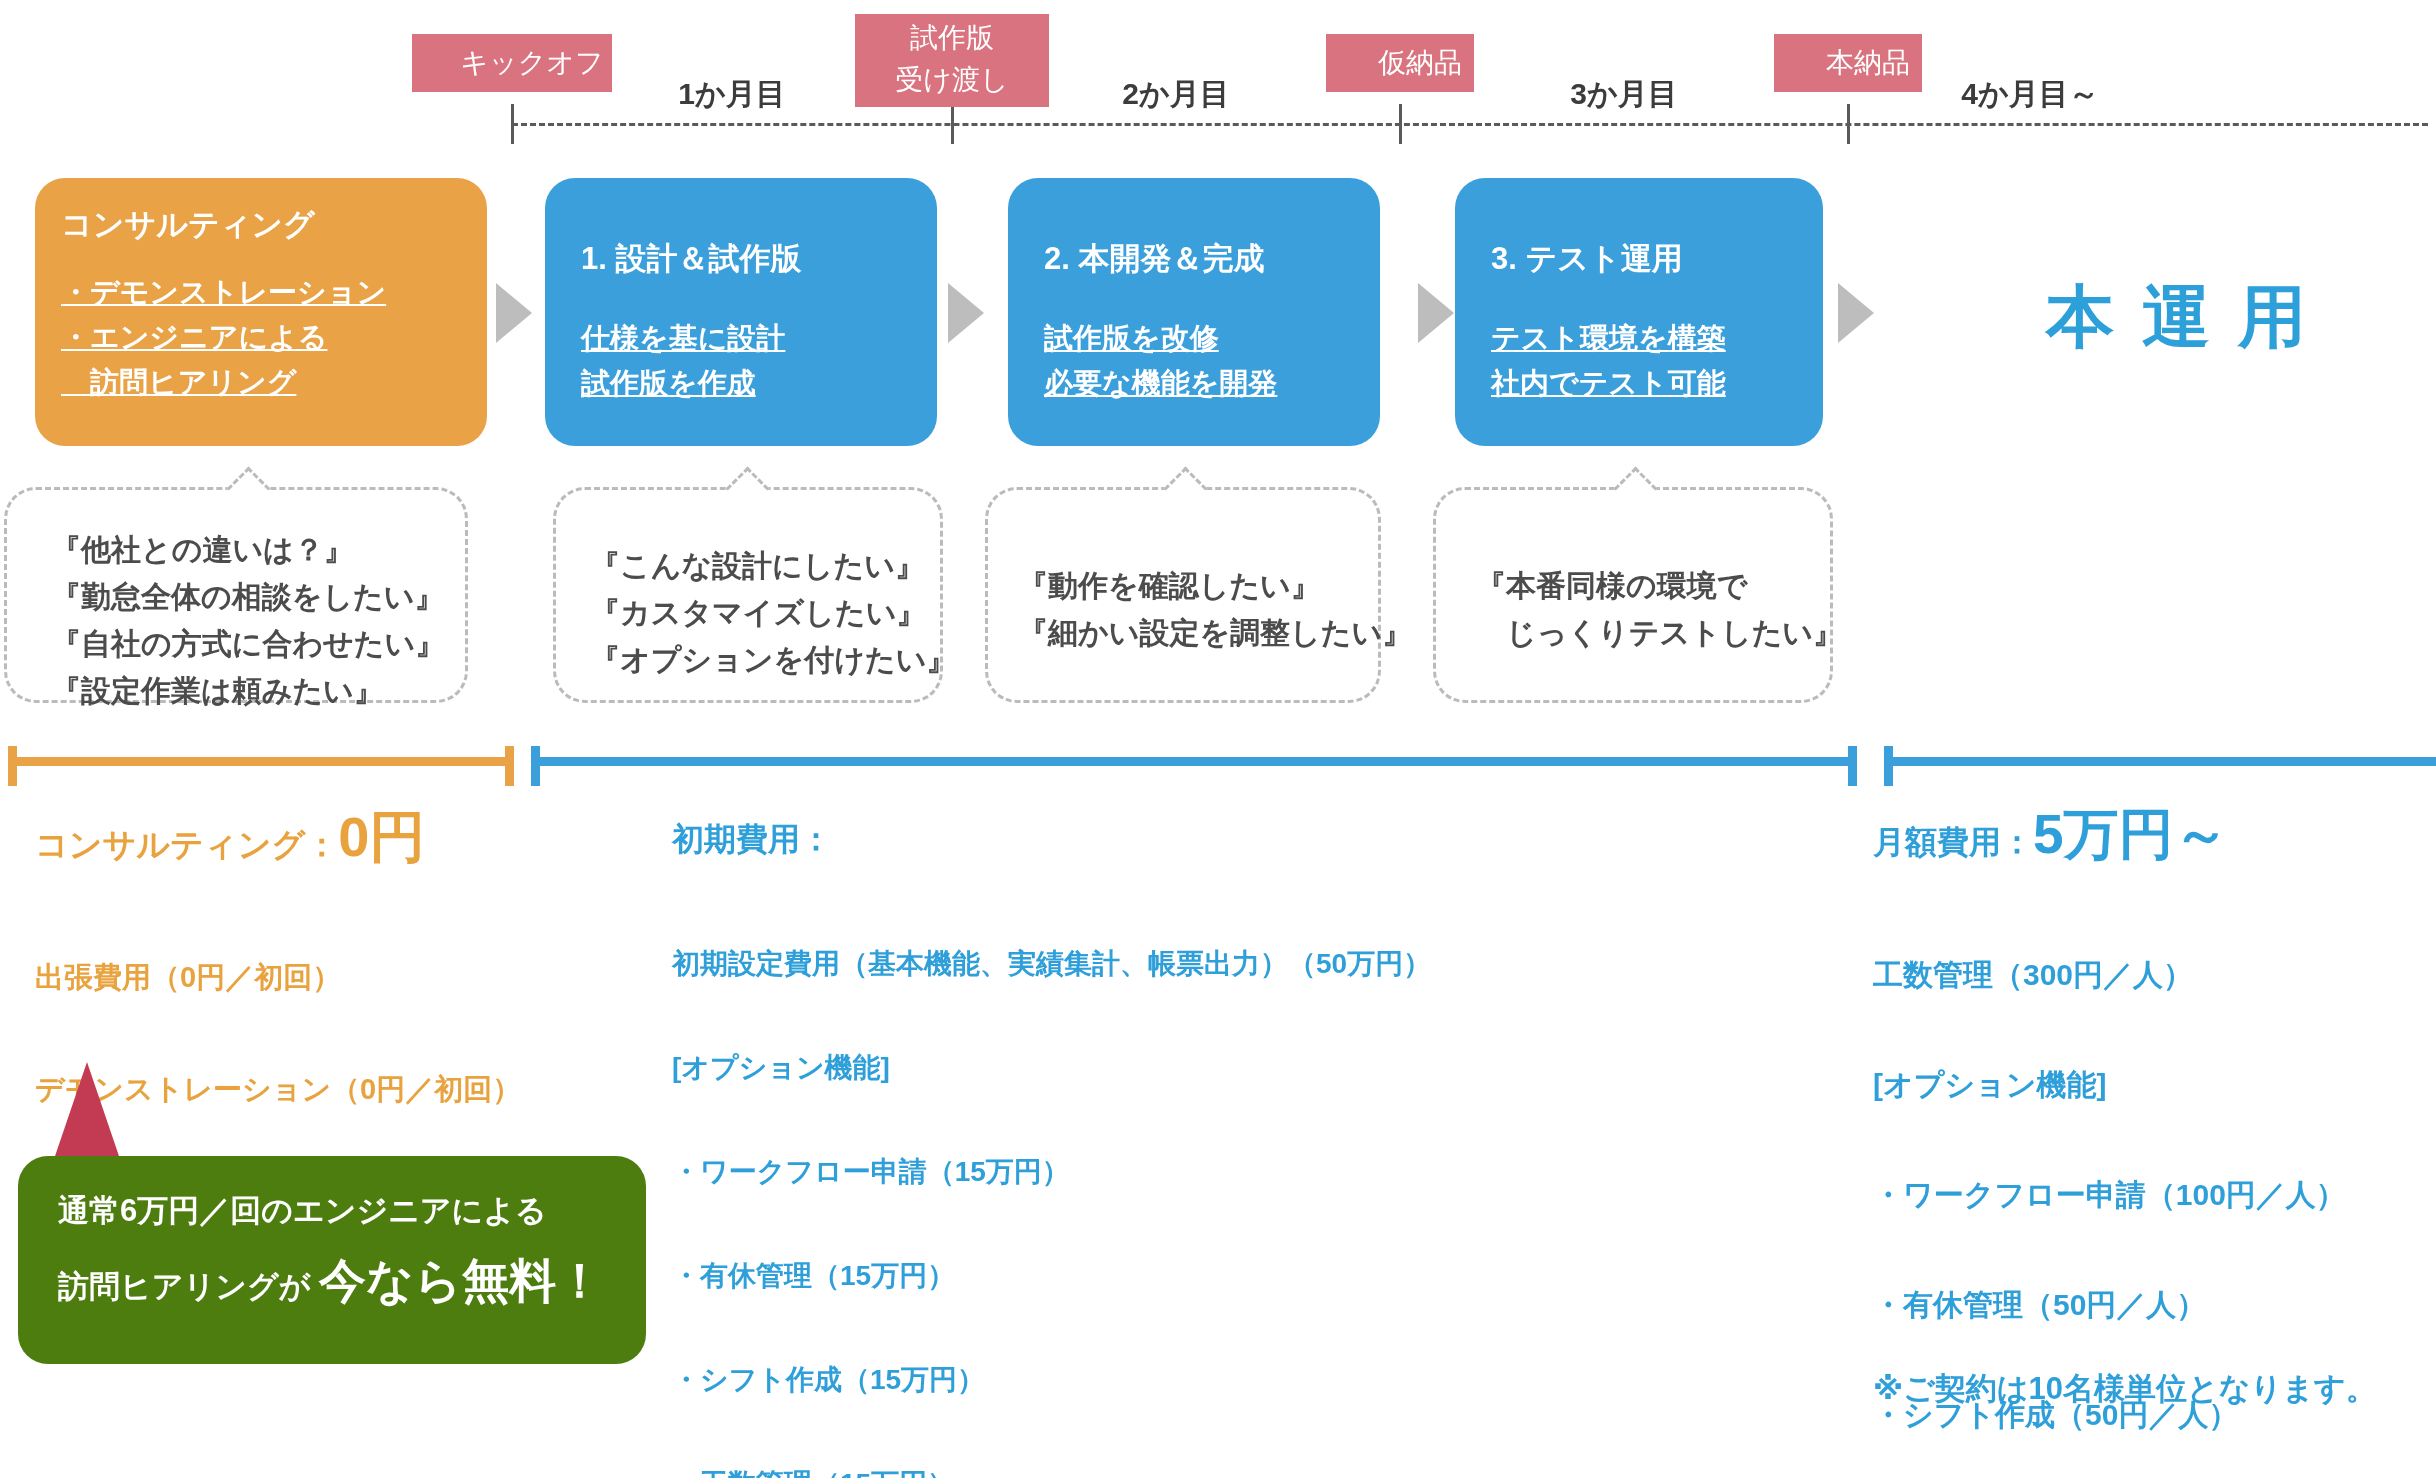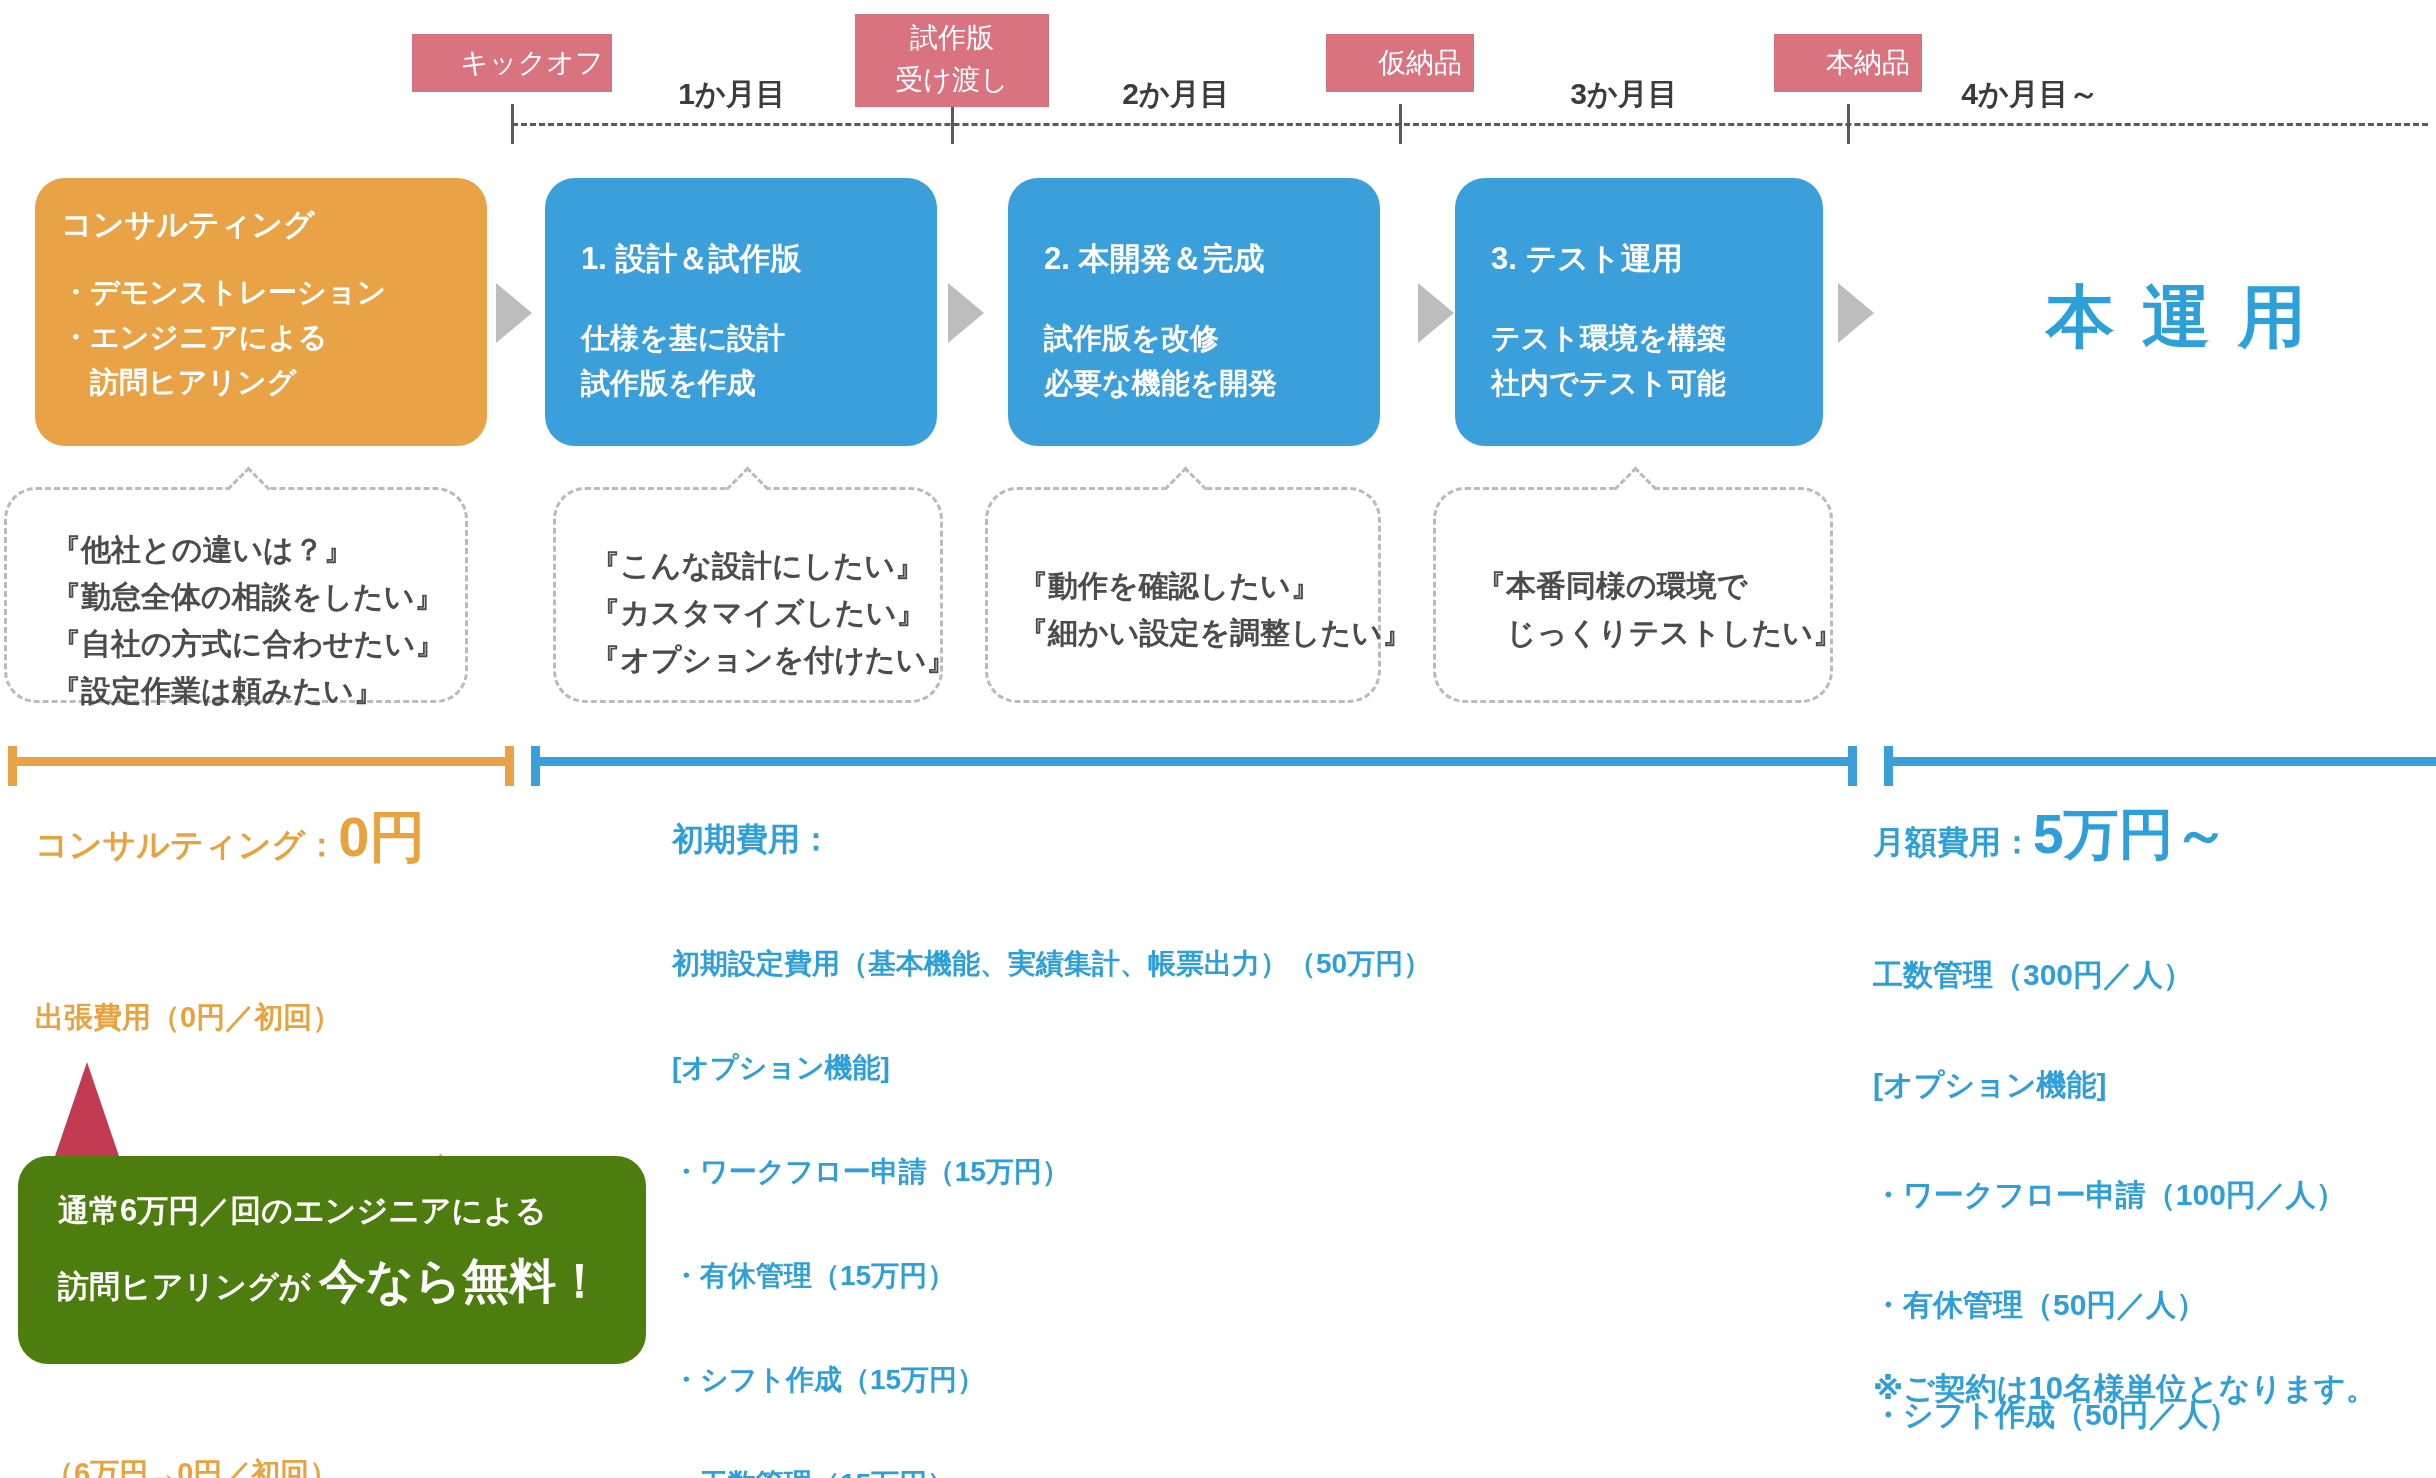--- a/index.html
+++ b/index.html
@@ -14,42 +14,42 @@
   .ms .ms-line{line-height:42px;}
   .ms-single .ms-line{line-height:58px;padding-left:40px;}
   .month{position:absolute;top:74px;width:200px;text-align:center;font-size:30px;font-weight:bold;color:#3c3c3c;}
   
   .box{position:absolute;top:178px;height:268px;border-radius:30px;color:#fff;box-sizing:border-box;}
   .box-orange{background:#E9A245;padding:26px 16px 0 26px;}
   .box-blue{background:#3A9FDB;padding:60px 0 0 36px;}
   .box-title{font-size:31px;font-weight:bold;}
   .box-orange .box-title{margin-bottom:24px;}
   .box-blue .box-title{margin-bottom:36px;}
-  .box-line{font-size:29px;font-weight:bold;line-height:45px;}
+  .box-line{font-size:29px;font-weight:bold;line-height:45px;text-decoration:underline;}
   .arr{position:absolute;top:283px;width:0;height:0;border-top:30px solid transparent;border-bottom:30px solid transparent;border-left:36px solid #BDBDBD;}
   .final{position:absolute;left:1950px;top:272px;width:480px;text-align:center;font-size:68px;font-weight:bold;color:#2D9FD9;letter-spacing:28px;}
   
   .bub{position:absolute;top:487px;height:216px;border:3px dashed #BBBBBB;border-radius:32px;box-sizing:border-box;background:#fff;}
   .caret{position:absolute;top:-17px;width:28px;height:28px;background:#fff;border-top:3px dashed #BBBBBB;border-left:3px dashed #BBBBBB;transform:rotate(45deg);}
   .bub-line{font-size:30px;font-weight:bold;color:#4C4C4C;line-height:47px;white-space:pre;}
   
   .bar{position:absolute;top:757px;height:9px;}
   .cap{position:absolute;top:746px;width:9px;height:40px;}
   .c-orange{background:#E9A245;}
   .c-blue{background:#3A9FDB;}
   
   .price-title{position:absolute;font-weight:bold;white-space:nowrap;}
   .pt-label{font-size:33px;vertical-align:baseline;}
   .pt-big{font-size:56px;vertical-align:baseline;}
   .t-orange{color:#E8A23E;}
   .t-blue{color:#2F9FDA;}
   .plist{position:absolute;font-weight:bold;white-space:pre;}
   .plist div{white-space:pre;}
   .plist-left{left:35px;top:888px;font-size:29px;color:#E8A23E;}
-  .plist-left div{line-height:46px;margin-top:40px;}
+  .plist-left div{line-height:46px;}
   .plist-left .indent{padding-left:10px;}
   .plist-mid{left:672px;top:880px;font-size:28px;color:#2F9FDA;}
   .plist-mid div{line-height:40px;}
   .plist-right{left:1873px;top:886px;font-size:30px;color:#2F9FDA;}
   .plist-right div{line-height:42px;}
   .note{position:absolute;left:1873px;top:1368px;font-size:31px;font-weight:bold;color:#2F9FDA;}
   
   .tail{position:absolute;left:53px;top:1062px;width:0;height:0;border-left:34px solid transparent;border-right:34px solid transparent;border-bottom:100px solid #C23B52;}
   .callout{position:absolute;left:18px;top:1156px;width:628px;height:208px;background:#4d7c0f;border-radius:30px;color:#fff;box-sizing:border-box;padding:34px 0 0 40px;}
   .co-line1{font-size:31px;font-weight:bold;}

